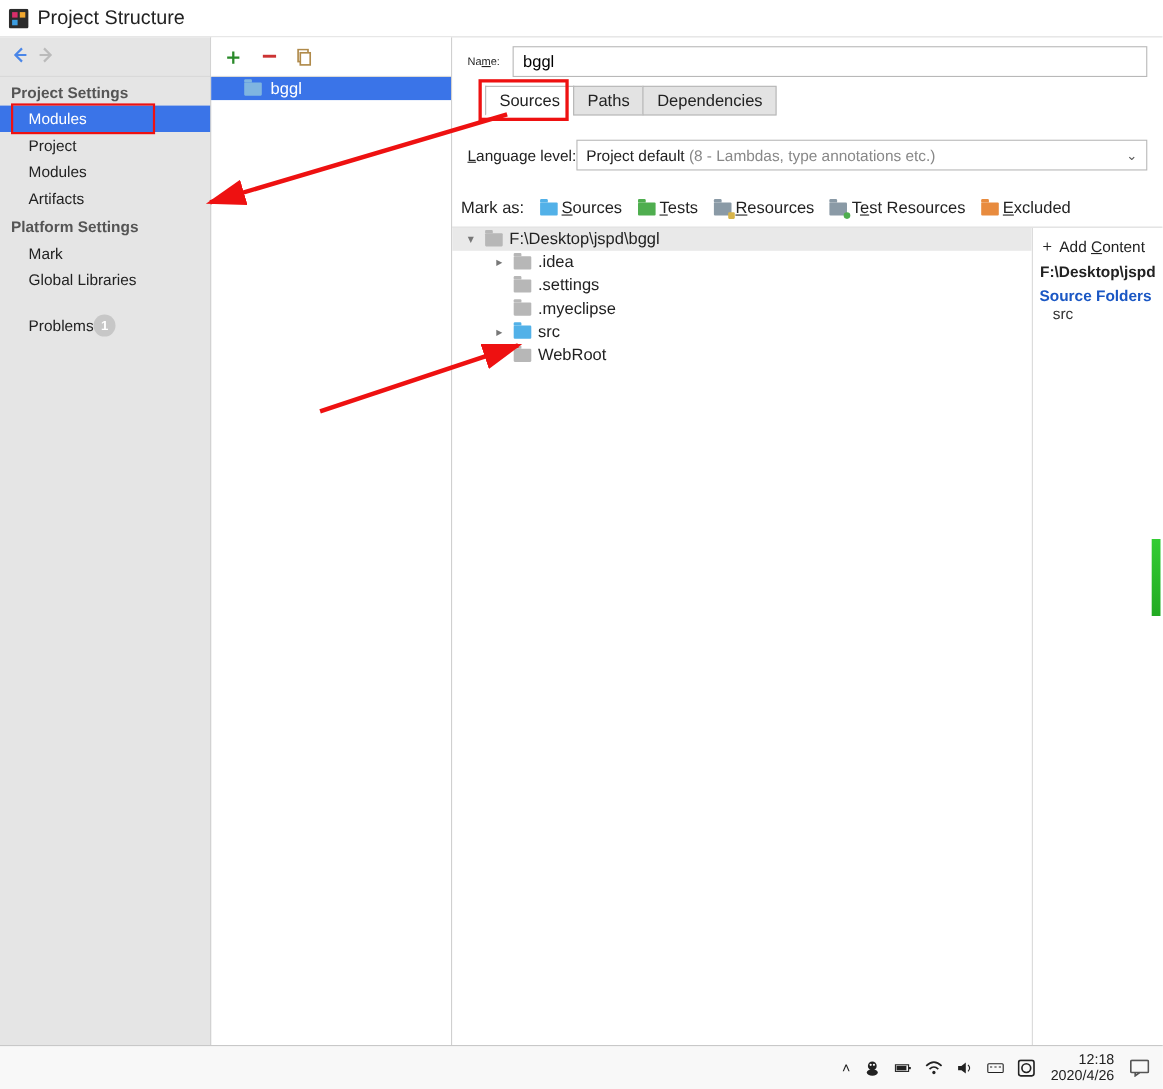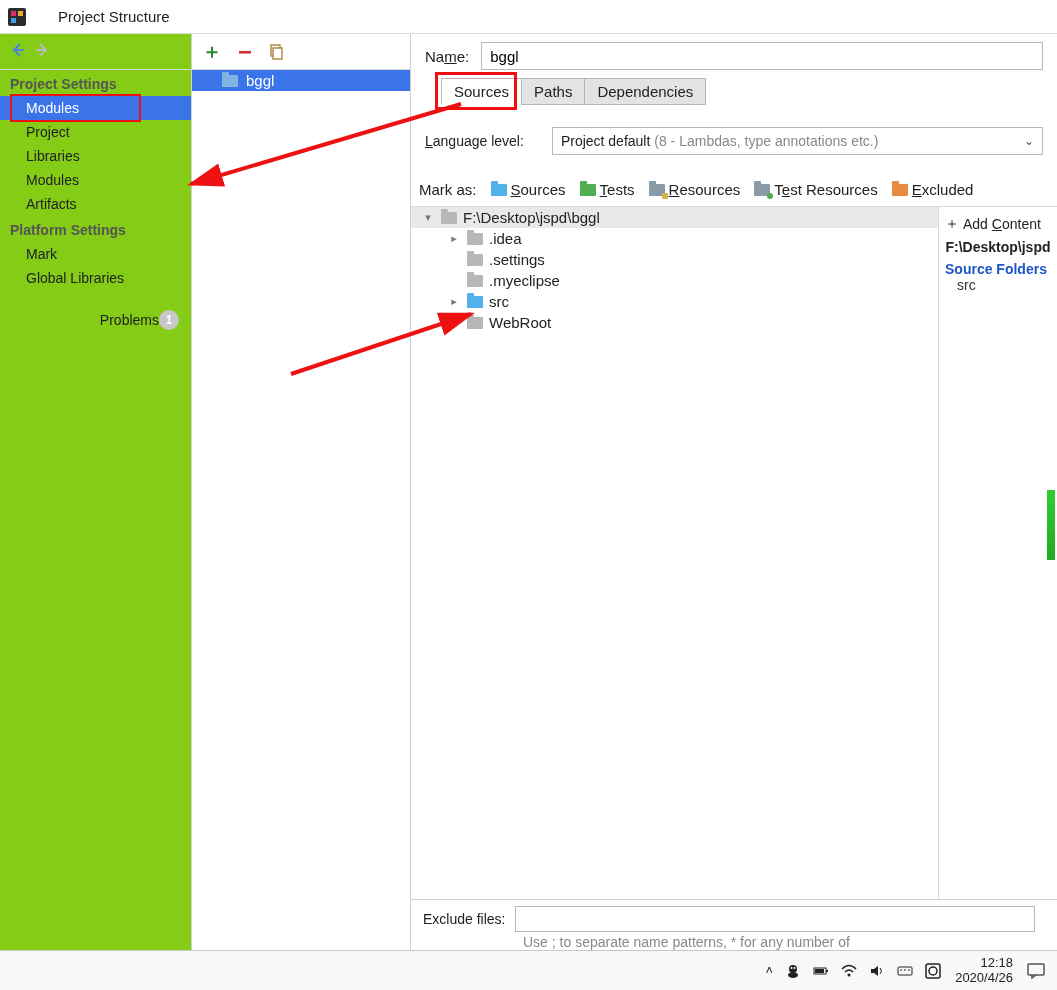--- a/index.html
+++ b/index.html
@@ -1,56 +1,56 @@
 <!DOCTYPE html>
 <html><head>
 <meta charset="utf-8">
 <style>
   * { box-sizing: border-box; margin: 0; padding: 0; font-family: "Segoe UI", Arial, sans-serif; }
   html, body { width: 1057px; height: 990px; background: #fff; overflow: hidden; font-size: 14px; color: #222; }
 
   
   .titlebar { height: 34px; display: flex; align-items: center; padding: 0 8px; border-bottom: 1px solid #ddd;}
   .app-icon { width: 18px; height: 18px; margin-right: 8px; display:inline-block; }
-  .title-text { font-size: 15px; margin-left: 24px; }
+  .title-text { font-size: 18px; }
 
   
   .body { display: flex; height: calc(100% - 34px - 40px); }
 
   
-  .sidebar { width: 192px; border-right: 1px solid #d0d0d0; background:#84cc16; display:flex; flex-direction:column;}
+  .sidebar { width: 192px; border-right: 1px solid #d0d0d0; background:#e5e5e5; display:flex; flex-direction:column;}
   .sidebar-nav { height: 36px; display:flex; align-items:center; gap:8px; padding:0 10px; border-bottom:1px solid #d9d9d9;}
   .sidebar-nav svg { width:16px; height:16px; }
   .side-section-header { font-weight:600; color:#555; padding:6px 10px 4px 10px; font-size:14px;}
   .side-item { padding:4px 10px 4px 26px; cursor:default; font-size:14px; color:#222; position:relative;}
   .side-item.selected { background:#3a74e8; color:#fff; }
   .side-item.boxed::after{ content:""; position:absolute; left:10px; top:-2px; right:50px; bottom:-2px; border:2px solid #e11; pointer-events:none;}
-  .side-item.problems { display:flex; justify-content:flex-end; align-items:center; margin-top:16px; padding-right:12px;margin-left:11px;}
+  .side-item.problems { display:flex; justify-content:flex-start; align-items:center; margin-top:16px; padding-right:12px;}
   .badge { background:#c7c7c7; color:#fff; border-radius:50%; width:20px; height:20px; display:flex; align-items:center; justify-content:center; font-size:12px; font-weight:bold;}
 
   
   .modlist { width: 219px; border-right:1px solid #d0d0d0; display:flex; flex-direction:column;}
   .modlist-tools { height:36px; display:flex; align-items:center; gap:16px; padding:0 10px; border-bottom:1px solid #d9d9d9; background:#fff;}
   .modlist-tools .plus { color:#2a8a2a; font-size:20px; font-weight:bold; }
   .modlist-tools .minus { color:#c33; font-size:24px; font-weight:bold; line-height:0;}
   .modlist-tools .copy { width:16px; height:16px; }
   .module-row { background:#3a74e8; color:#fff; display:flex; align-items:center; gap:8px; padding:2px 30px; font-size:15px;}
   .folder-mini{ width:16px; height:12px; background:#7fb5e0; border-radius:1px; position:relative; display:inline-block;}
   .folder-mini::before{content:"";position:absolute;top:-3px;left:0;width:7px;height:3px;background:#7fb5e0;border-radius:1px 1px 0 0;}
 
   
   .main { flex:1; display:flex; flex-direction:column; padding:0; position:relative;}
   .namebar { height:44px; display:flex; align-items:center; gap:12px; padding:0 14px 0 14px;}
-  .namebar label { font-size:15px;}
+  .namebar label { font-size:10px;}
   .namebar input { flex:1; height:28px; border:1px solid #b8b8b8; padding:0 8px; font-size:15px;}
   .tabs { display:flex; margin-left:30px; position:relative;}
   .tab { border:1px solid #b6b6b6; background:#e3e3e3; padding:4px 12px; font-size:15px; border-bottom:1px solid #b6b6b6; margin-right:-1px; cursor:default;}
   .tab.active { background:#fff; border-bottom:1px solid #fff; }
   .tabs-redbox { position:absolute; left:-6px; top:-6px; width:82px; height:38px; border:3px solid #e11; pointer-events:none;}
-  .lang-row { margin:22px 14px 10px 14px; display:flex; align-items:center; gap:28px;}
+  .lang-row { margin:22px 14px 10px 14px; display:flex; align-items:center; gap:0;}
   .lang-select { flex:1; max-width:520px; border:1px solid #b8b8b8; height:28px; display:flex; align-items:center; justify-content:space-between; padding:0 8px; background:#fff;}
   .lang-select .hint{ color:#888;}
   .chev { font-size:12px; color:#555;}
   .markas-row { margin:16px 14px 4px 8px; display:flex; align-items:center; gap:14px; font-size:15px;}
   .mark-btn { display:flex; align-items:center; gap:4px; font-size:15px;}
   .swatch { width:16px; height:12px; border-radius:1px; display:inline-block; position:relative;}
   .swatch::before{content:"";position:absolute;top:-3px;left:0;width:7px;height:3px;background:inherit;border-radius:1px 1px 0 0;}
   .sw-sources{background:#52b1e8;} .sw-tests{background:#4fae4f;} .sw-res{background:#8a9aa6;} .sw-testres{background:#8a9aa6;} .sw-excl{background:#e88b3e;}
   .testres-ov{position:absolute;right:-3px;bottom:-3px;width:6px;height:6px;background:#4fae4f;border-radius:50%;}
   .res-ov{position:absolute;right:-3px;bottom:-3px;width:6px;height:6px;background:#d7b44a;border-radius:1px;}
@@ -114,21 +114,20 @@
             <path d="M4 8 H14" stroke="#4a86e8" stroke-width="2"></path>
           </svg></span>
       <span><svg viewBox="0 0 16 16">
             <path d="M6 2 L12 8 L6 14" fill="none" stroke="#bbb" stroke-width="2"></path>
             <path d="M12 8 H2" stroke="#bbb" stroke-width="2"></path>
           </svg></span>
     </div>
     <div class="side-section-header">Project Settings</div>
     <div class="side-item selected boxed">Modules</div>
     <div class="side-item">Project</div>
-    <div class="side-item">Libraries</div>
     <div class="side-item">Modules</div>
     <div class="side-item">Artifacts</div>
     <div class="side-section-header">Platform Settings</div>
     <div class="side-item">Mark</div>
     <div class="side-item">Global Libraries</div>
     <div class="side-item problems">
       <span>Problems</span>
       <span class="badge">1</span>
     </div>
   </div>
@@ -236,27 +235,20 @@
         <div class="add">
           <span>＋</span>
           <span>Add <span class="u">C</span>ontent</span>
         </div>
         <div class="croot">F:\Desktop\jspd</div>
         <div class="sfhead">Source Folders</div>
         <div class="sfval">src</div>
       </div>
     </div>
 
-    <div class="exclude-bar">
-      <div class="row1">
-        <span>Exclude files:</span>
-        <input type="text" value="" style="">
-      </div>
-      <div class="exclude-hint">Use ; to separate name patterns, * for any number of</div>
-    </div>
 
     <svg class="arrow-svg" style="left:-240px; top:60px;" width="300" height="120">
       <defs>
           <marker id="ah1" markerWidth="10" markerHeight="10" refX="8" refY="3" orient="auto">
             <path d="M0,0 L0,6 L9,3 z" fill="#e11"></path>
           </marker>
         </defs>
       <line x1="290" y1="10" x2="20" y2="90" stroke="#e11" stroke-width="4" marker-end="url(#ah1)"></line>
     </svg>
     <svg class="arrow-svg" style="left:-130px; top:270px;" width="210" height="80">

